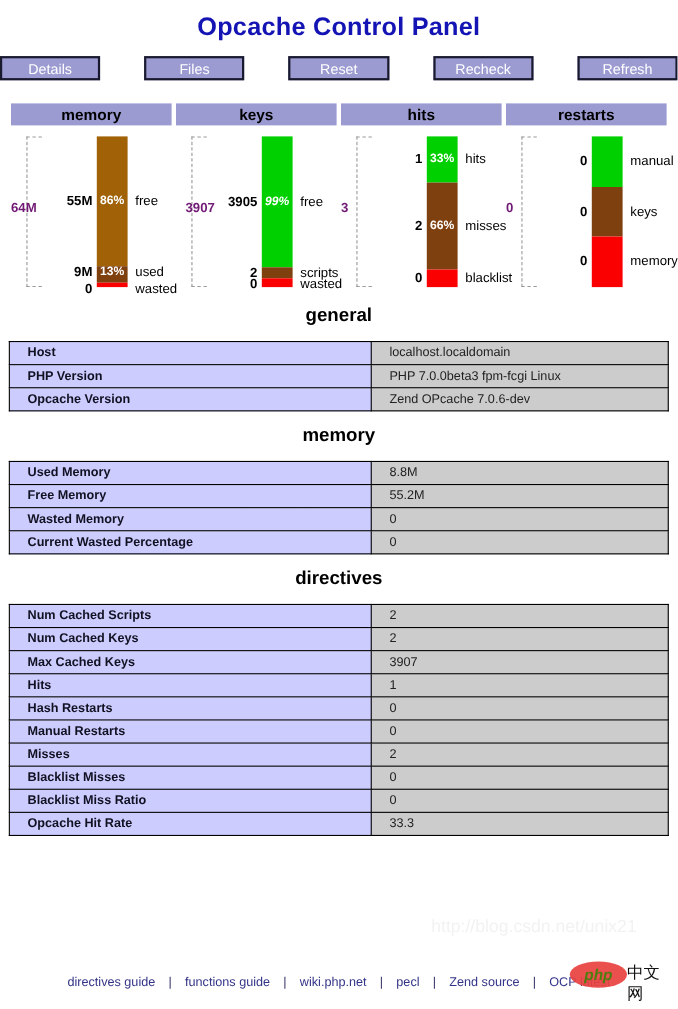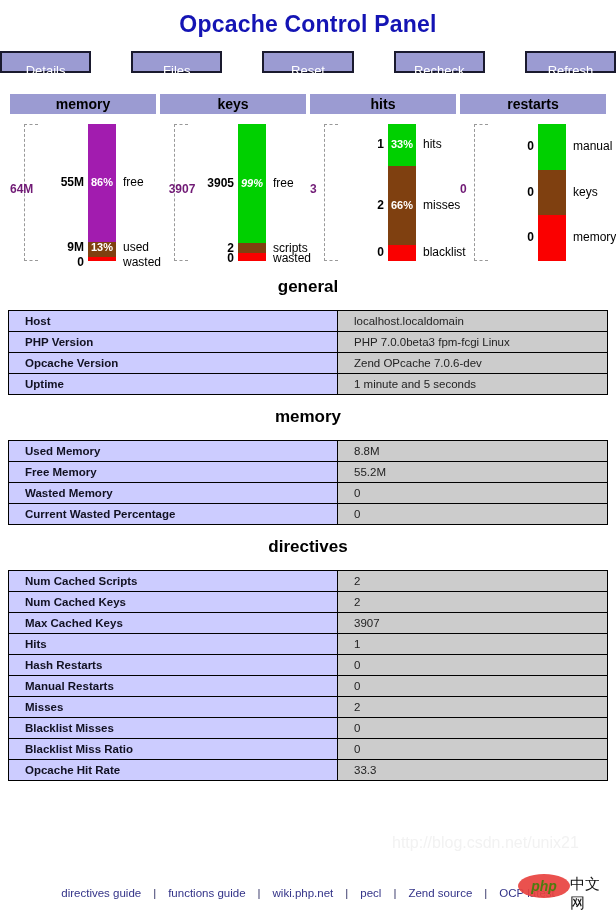--- a/index.html
+++ b/index.html
@@ -40,21 +40,21 @@
     background: #9b9bd2;
     border: 2px solid #1a1a2e;
     color: #ffffff;
     font-size: 13px;
     font-family: "Liberation Sans", sans-serif;
     width: 96px;
     height: 22px;
     line-height: 20px;
     text-align: center;
     cursor: pointer;
-    padding: 8px;
+    padding: 0;
     box-sizing: border-box;
   }
 
   
   #gauges {
     display: flex;
     margin-top: 21px;
     padding: 0 8px;
     box-sizing: border-box;
     width: 616px;
@@ -279,21 +279,21 @@
     <button class="panel-button">Refresh</button>
   </div>
 
 <div id="gauges">
     <div class="gauge">
       <div class="gauge-title">memory</div>
       <div class="gauge-body">
         <div class="gauge-brace"></div>
         <div class="gauge-total">64M</div>
         <div class="gauge-bar">
-          <div class="seg" style="height: 86%; background: #a21caf;">
+          <div class="seg" style="height: 86%; background: #a16207;">
             <div class="seg-left" style="top: calc(50% - 8px);">55M</div>
             <div class="seg-pct" style="top: calc(50% - 7px);">86%</div>
             <div class="seg-right" style="top: calc(50% - 8px);">free</div>
           </div>
           <div class="seg" style="height: 11%; background: rgb(127, 64, 16);">
             <div class="seg-left" style="top: -2px;">9M</div>
             <div class="seg-pct" style="top: -1px;">13%</div>
             <div class="seg-right" style="top: -2px;">used</div>
           </div>
           <div class="seg" style="height: 3%; background: rgb(250, 0, 0);">
@@ -382,24 +382,20 @@
           <td class="v">localhost.localdomain</td>
         </tr>
         <tr>
           <td class="k">PHP Version</td>
           <td class="v">PHP 7.0.0beta3 fpm-fcgi Linux</td>
         </tr>
         <tr>
           <td class="k">Opcache Version</td>
           <td class="v">Zend OPcache 7.0.6-dev</td>
         </tr>
-        <tr>
-          <td class="k">Uptime</td>
-          <td class="v">1 minute and 5 seconds</td>
-        </tr>
       </tbody>
     </table>
     <div class="spacer-sm"></div>
     <h2 class="section-heading">memory</h2>
     <div style="height: 13px;"></div>
     <table class="info">
       <tbody>
         <tr>
           <td class="k">Used Memory</td>
           <td class="v">8.8M</td>

